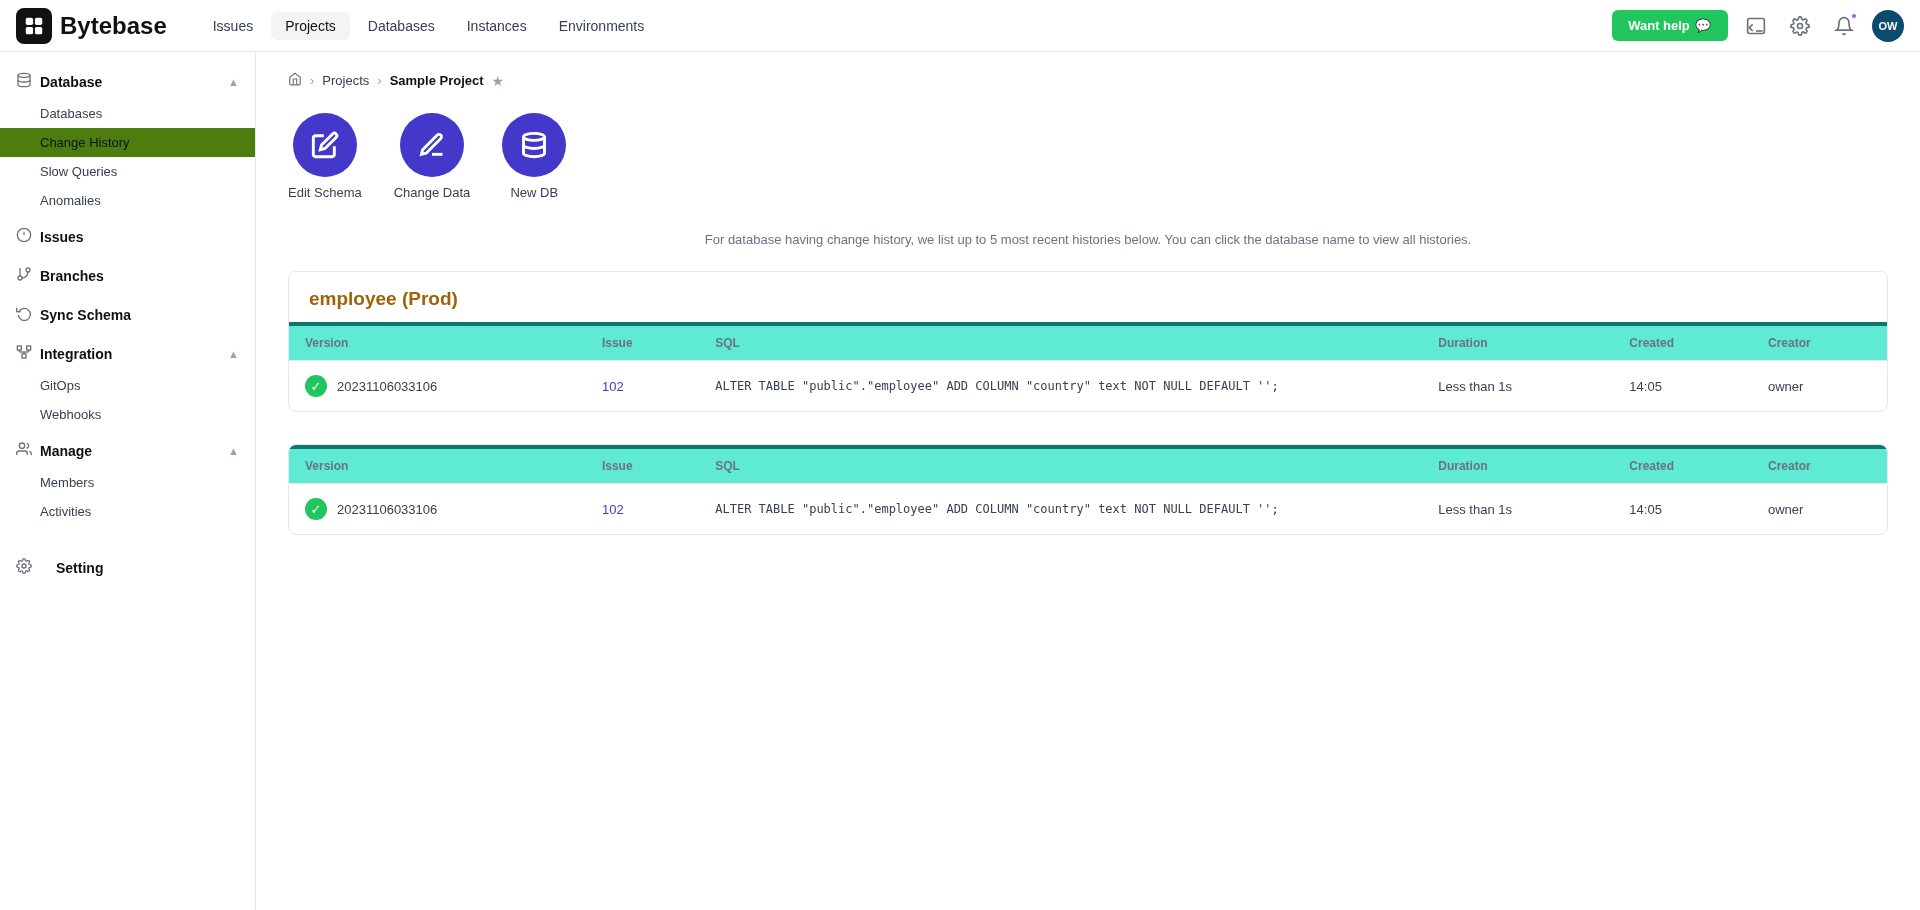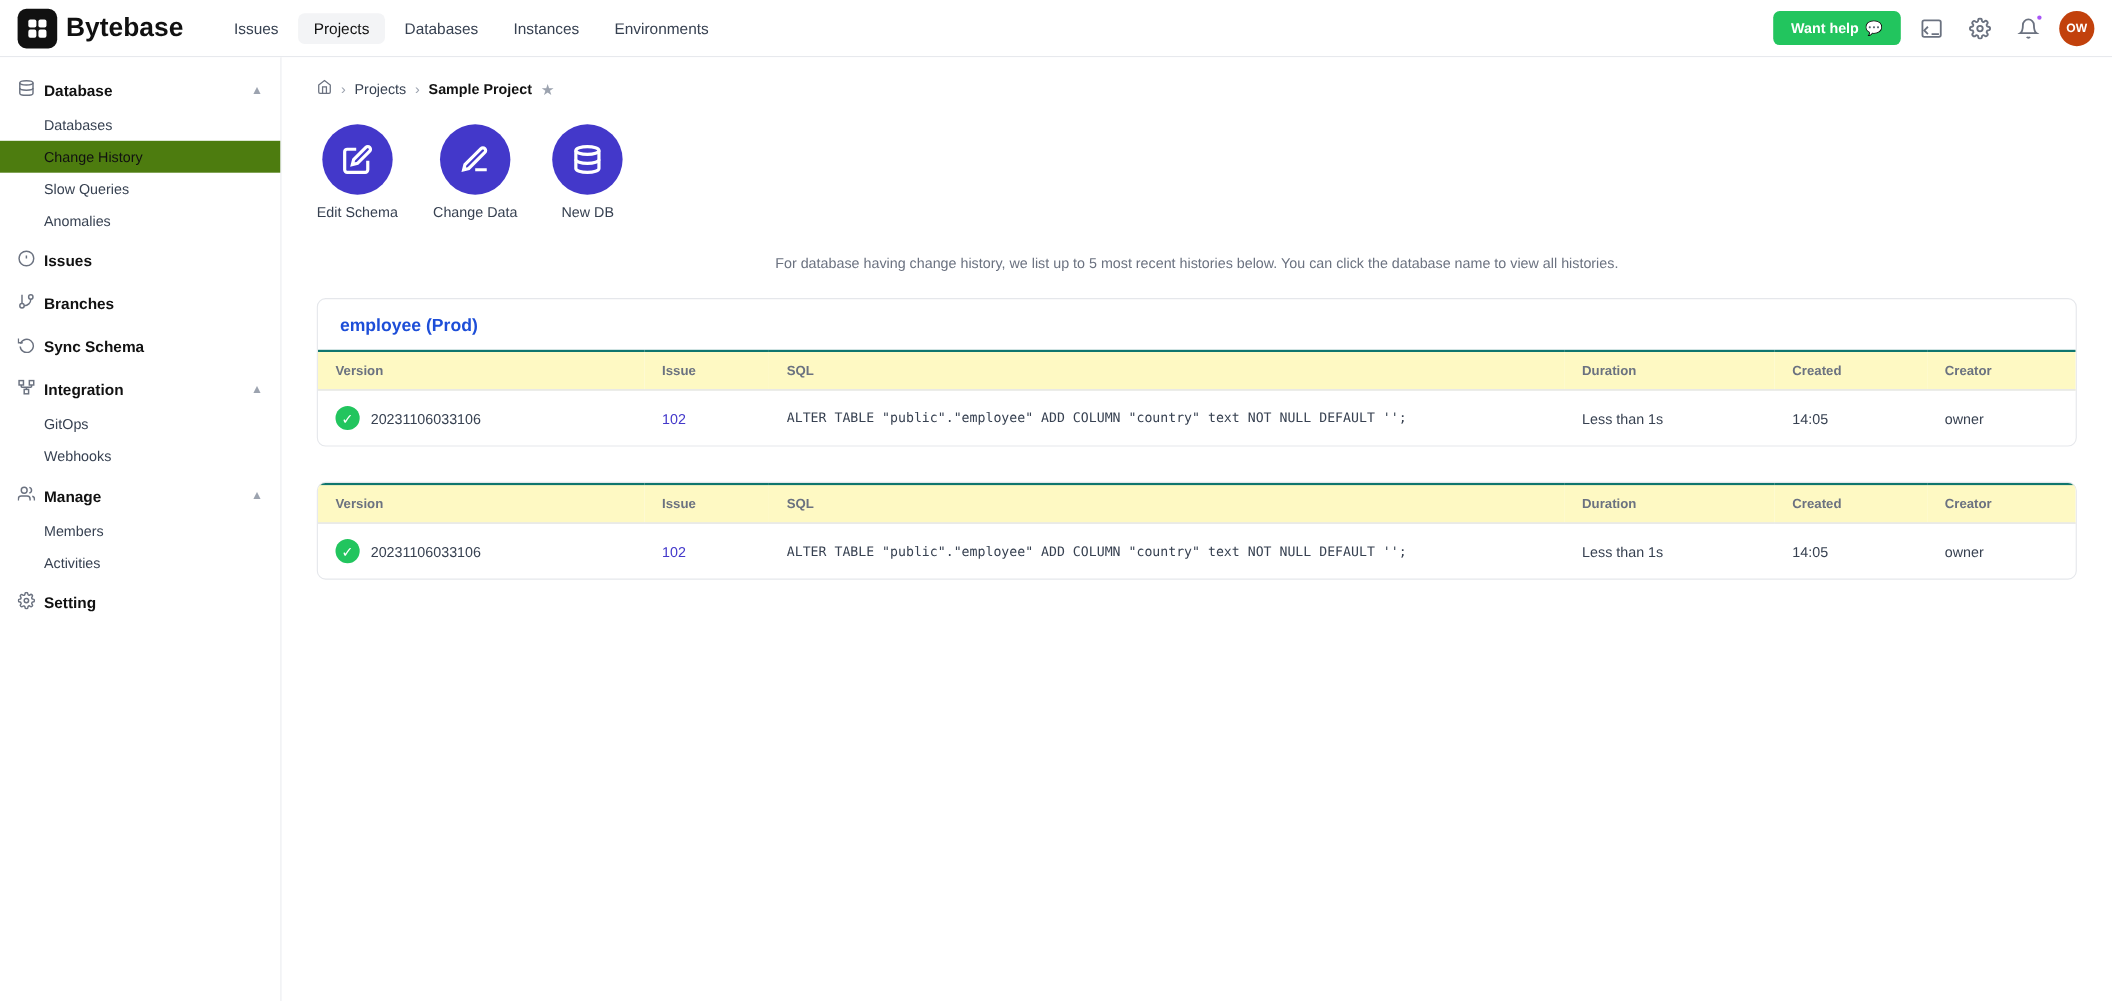--- a/index.html
+++ b/index.html
@@ -55,21 +55,21 @@
       display: flex; align-items: center; gap: 6px; margin-left: 24px;
     }
     .icon-btn {
       width: 32px; height: 32px;
       display: flex; align-items: center; justify-content: center;
       border: none; background: transparent; cursor: pointer;
       color: #6b7280; font-size: 18px; border-radius: 6px;
     }
     .avatar {
       width: 32px; height: 32px;
-      background: #c2410c;
+      background: #0c4a6e;
       border-radius: 50%;
       display: flex; align-items: center; justify-content: center;
       font-size: 11px; font-weight: 700; color: #fff;
       cursor: pointer;
       position: relative;
     }
 
     
     .layout { display: flex; flex: 1; overflow: hidden; }
 
@@ -143,28 +143,28 @@
     .info-text {
       font-size: 13px;
       color: #6b7280;
       text-align: center;
       margin-bottom: 24px;
     }
 
     
     .db-section { margin-bottom: 32px; border: 1px solid #e5e7eb; border-radius: 8px; overflow: hidden; }
     .db-section-title {
-      font-size: 16px;
+      font-size: 19px;
       font-weight: 600;
-      color: #1d4ed8;
+      color: #a16207;
       padding: 16px 20px 12px;
       cursor: pointer;
     }
     table { width: 100%; border-collapse: collapse; }
-    thead tr { border-top: 2px solid #0f766e; border-bottom: 1px solid #e5e7eb; background: #fef9c3; }
+    thead tr { border-top: 4px solid #0f766e; border-bottom: 1px solid #e5e7eb; background: #5eead4; }
     th {
       padding: 10px 16px;
       font-size: 12px;
       font-weight: 600;
       color: #6b7280;
       text-align: left;
     }
     td {
       padding: 14px 16px;
       font-size: 13px;
@@ -342,21 +342,21 @@
           <span>Manage</span>
         </span>
         <span class="chevron">▲</span>
       </div>
       <div class="sidebar-item">Members</div>
       <div class="sidebar-item">Activities</div>
     </div>
 
     <div class="sidebar-section">
       <div class="sidebar-section-header">
-        <span style="display:flex;align-items:center;gap:8px;">
+        <span style="display:flex;align-items:center;gap:24px;margin-top:20px;">
           <span>
             <svg width="16" height="16" viewBox="0 0 24 24" fill="none" stroke="#6b7280" stroke-width="2">
                 <circle cx="12" cy="12" r="3"></circle>
                 <path d="M19.4 15a1.65 1.65 0 0 0 .33 1.82l.06.06a2 2 0 0 1-2.83 2.83l-.06-.06a1.65 1.65 0 0 0-1.82-.33 1.65 1.65 0 0 0-1 1.51V21a2 2 0 0 1-4 0v-.09A1.65 1.65 0 0 0 9 19.4a1.65 1.65 0 0 0-1.82.33l-.06.06a2 2 0 0 1-2.83-2.83l.06-.06A1.65 1.65 0 0 0 4.68 15a1.65 1.65 0 0 0-1.51-1H3a2 2 0 0 1 0-4h.09A1.65 1.65 0 0 0 4.6 9a1.65 1.65 0 0 0-.33-1.82l-.06-.06a2 2 0 0 1 2.83-2.83l.06.06A1.65 1.65 0 0 0 9 4.68a1.65 1.65 0 0 0 1-1.51V3a2 2 0 0 1 4 0v.09a1.65 1.65 0 0 0 1 1.51 1.65 1.65 0 0 0 1.82-.33l.06-.06a2 2 0 0 1 2.83 2.83l-.06.06A1.65 1.65 0 0 0 19.4 9a1.65 1.65 0 0 0 1.51 1H21a2 2 0 0 1 0 4h-.09a1.65 1.65 0 0 0-1.51 1z"></path>
               </svg>
           </span>
           <span>Setting</span>
         </span>
       </div>
     </div>

